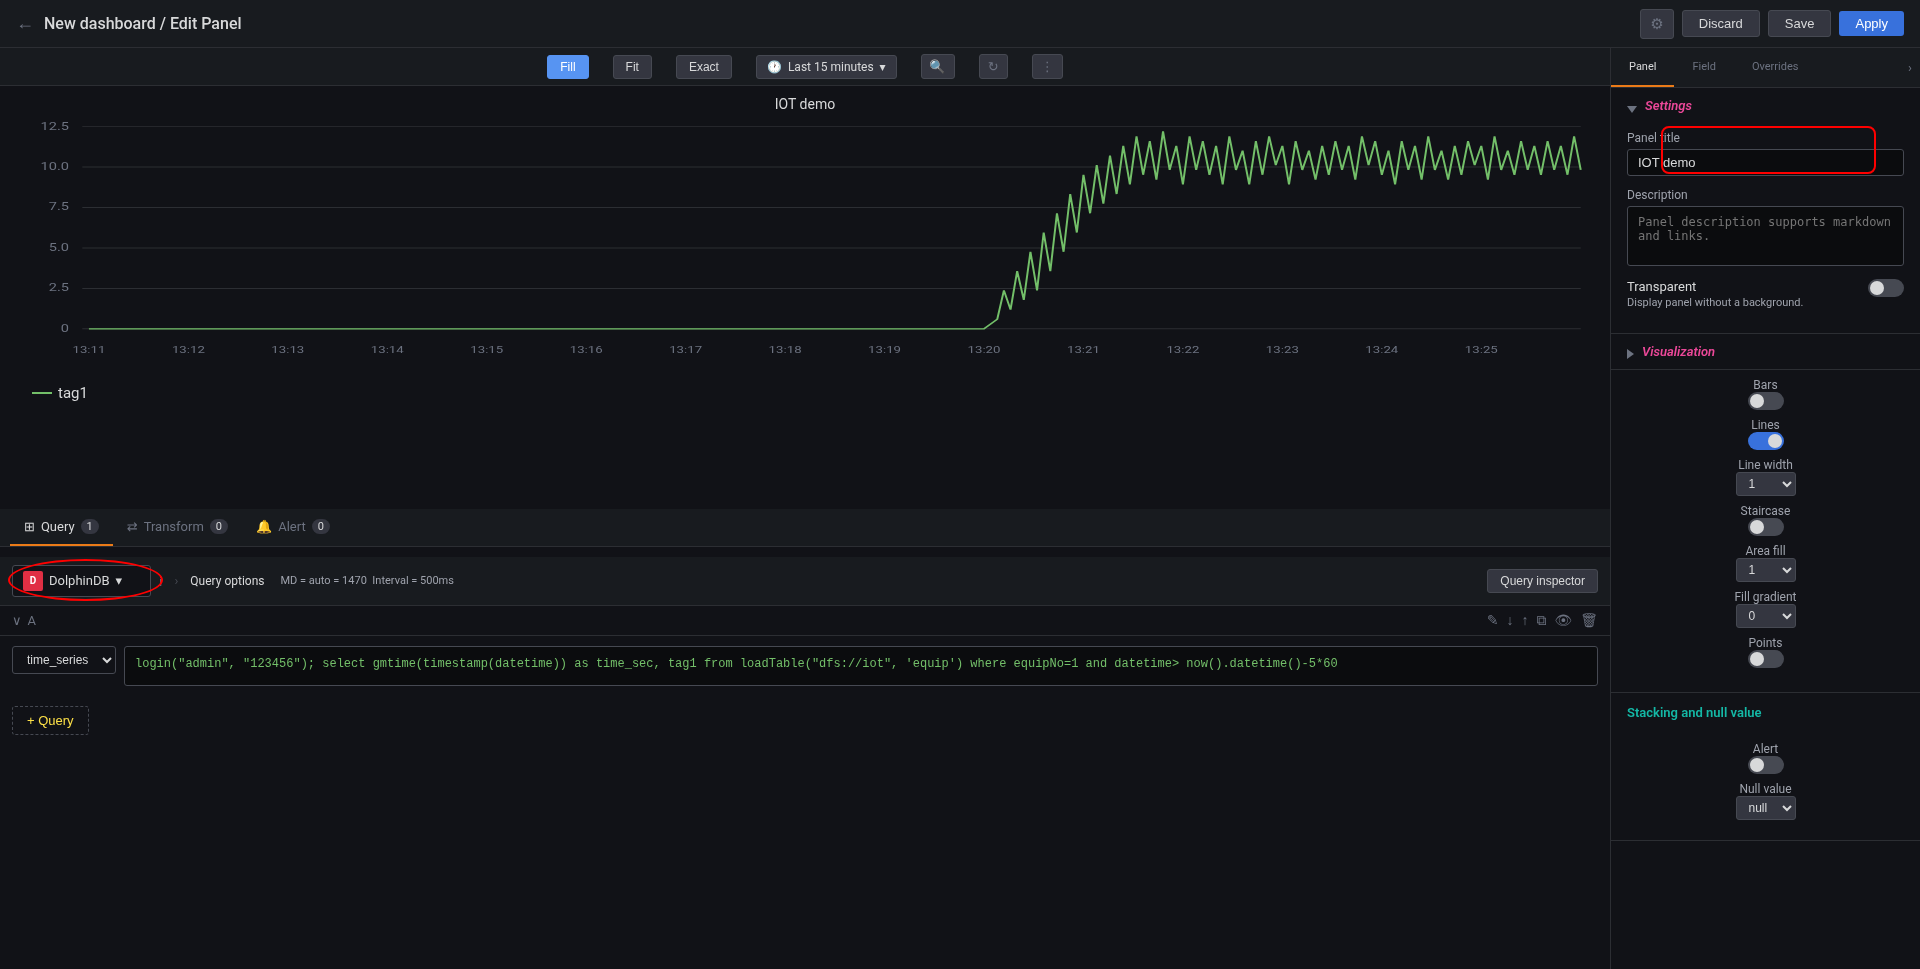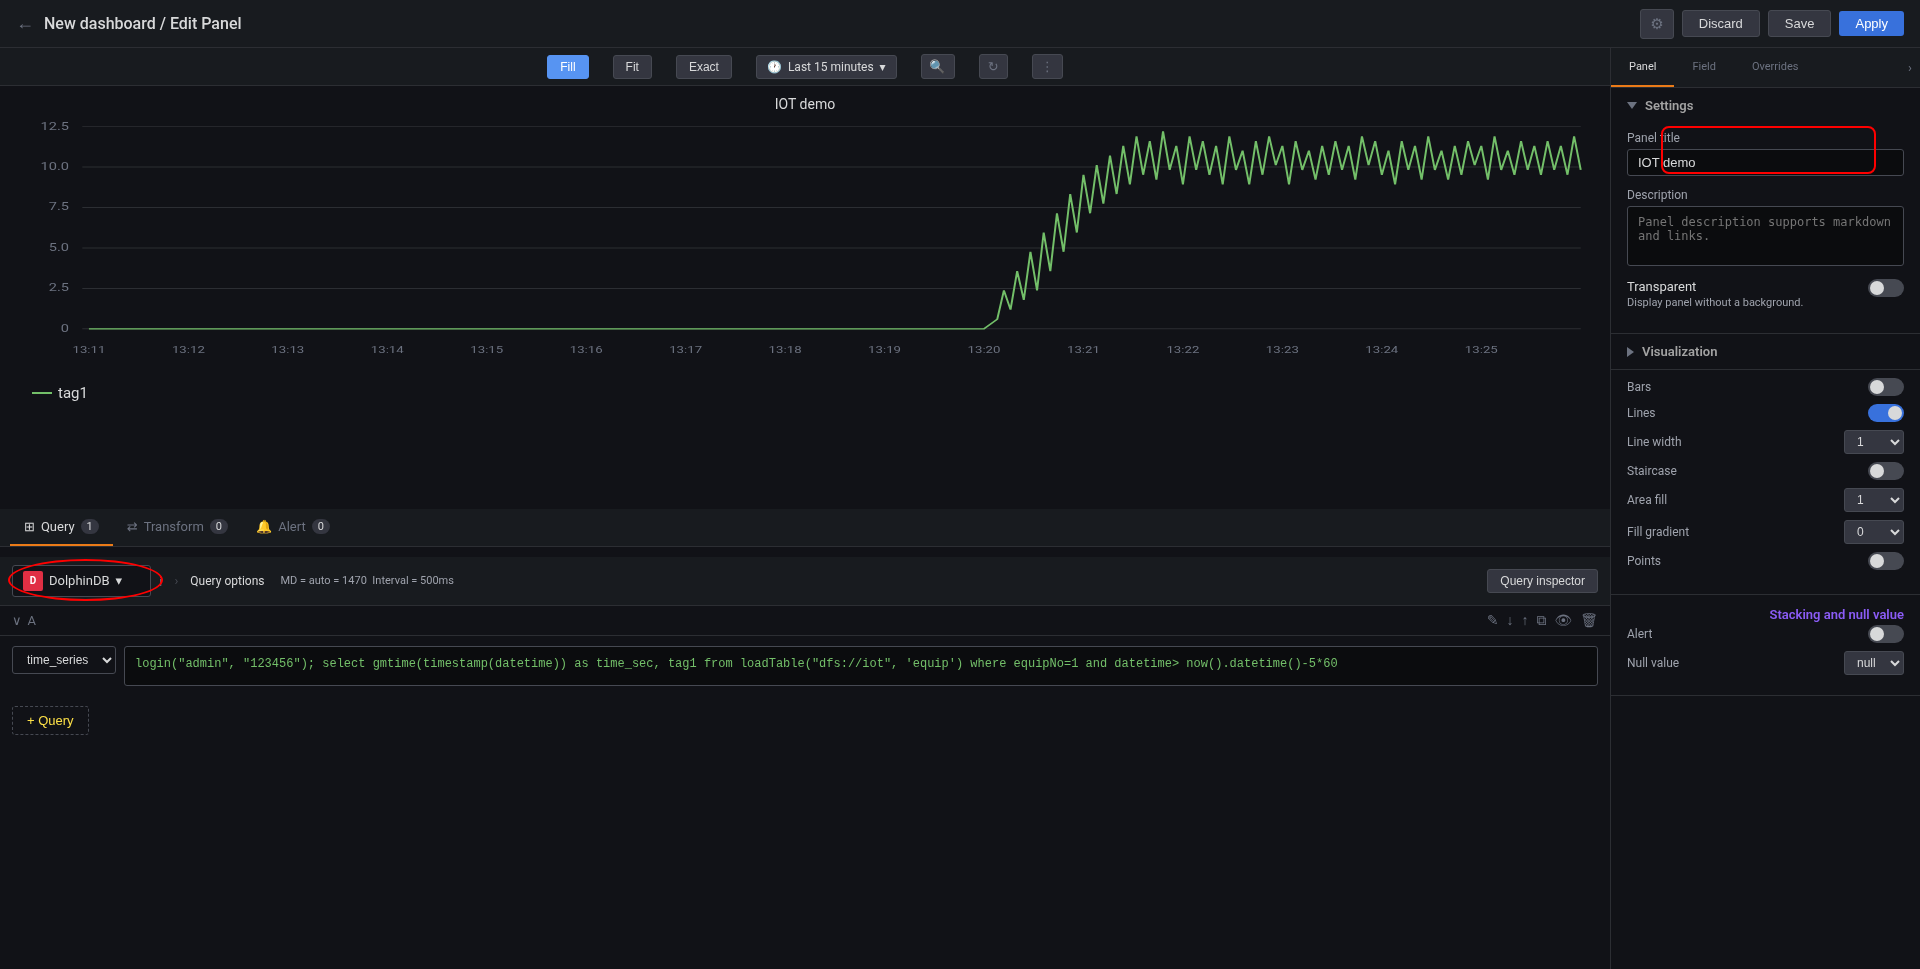--- a/index.html
+++ b/index.html
@@ -71,53 +71,53 @@
     
     .right-panel { width: 310px; border-left: 1px solid #2c2e33; display: flex; flex-direction: column; background: #111217; overflow-y: auto; }
 
     
     .panel-tabs { display: flex; border-bottom: 1px solid #2c2e33; background: #181b1f; }
     .panel-tab { padding: 12px 18px; cursor: pointer; border-bottom: 2px solid transparent; color: #6c7280; font-size: 11px; }
     .panel-tab.active { border-bottom: 2px solid #eb7b18; color: #d8d9da; }
 
     
     .settings-section { border-bottom: 1px solid #2c2e33; }
-    .section-header { display: flex; align-items: center; gap: 8px; padding: 10px 16px; cursor: pointer; color: #a3a3a3; font-size: 13px; font-weight: 600; }
+    .section-header { display: flex; align-items: flex-end; gap: 8px; padding: 10px 16px; cursor: pointer; color: #ec4899; font-size: 13px; font-weight: 600; font-style: italic; }
     .section-content { padding: 8px 16px 16px; }
     .field-label { color: #9fa3ad; font-size: 12px; width: 100%; margin-bottom: 4px; }
     .field-input { background: #0b0c0e; border: 1px solid #464952; color: #d8d9da; padding: 5px 10px; border-radius: 3px; font-size: 13px; width: 100%; }
     .field-textarea { background: #0b0c0e; border: 1px solid #464952; color: #9fa3ad; padding: 8px 10px; border-radius: 3px; font-size: 12px; width: 100%; height: 60px; resize: none; }
 
     .toggle-row { display: flex; align-items: flex-start; margin-bottom: 8px; }
     .toggle-label { flex: 1; }
     .toggle-title { color: #d8d9da; font-size: 13px; }
     .toggle-sub { color: #9fa3ad; font-size: 11px; margin-top: 2px; }
     .toggle { position: relative; display: inline-block; width: 36px; height: 18px; }
     .toggle input { opacity: 0; width: 0; height: 0; }
     .toggle-slider { position: absolute; inset: 0; background: #464952; border-radius: 9px; cursor: pointer; }
     .toggle-slider::before { content: ''; position: absolute; height: 14px; width: 14px; left: 2px; bottom: 2px; background: #d8d9da; border-radius: 50%; transition: .2s; }
     input:checked + .toggle-slider { background: #3871dc; }
     input:checked + .toggle-slider::before { transform: translateX(18px); }
 
     
-    .setting-item { display: flex; align-items: center; margin-bottom: 8px; }
+    .setting-item { display: flex; align-items: center; margin-bottom: 8px; flex-direction: column; }
     .setting-name { flex: 1; color: #9fa3ad; font-size: 12px; }
     .setting-control { display: flex; align-items: center; gap: 6px; }
     .setting-select { background: #343640; border: 1px solid #464952; color: #d8d9da; padding: 3px 8px; border-radius: 3px; font-size: 12px; cursor: pointer; min-width: 60px; }
 
     
     .right-panel::-webkit-scrollbar { width: 6px; }
     .right-panel::-webkit-scrollbar-track { background: #111217; }
     .right-panel::-webkit-scrollbar-thumb { background: #464952; border-radius: 3px; }
 
     .chevron-right { display: inline-block; width: 0; height: 0; border-top: 5px solid transparent; border-bottom: 5px solid transparent; border-left: 7px solid #6c7280; }
     .chevron-down { display: inline-block; width: 0; height: 0; border-left: 5px solid transparent; border-right: 5px solid transparent; border-top: 7px solid #6c7280; }
 
     .stacking-section { padding: 12px 16px; border-bottom: 1px solid #2c2e33; }
-    .stacking-title { color: #8b5cf6; font-size: 13px; font-weight: 600; margin-bottom: 3px; text-align: right; }
+    .stacking-title { color: #14b8a6; font-size: 13px; font-weight: 600; margin-bottom: 22px; }
 
     .hover-section { padding: 12px 16px; }
     .hover-title { color: #d8d9da; font-size: 13px; font-weight: 600; margin-bottom: 10px; }
   </style>
 </head>
 <body>
 
 <div class="top-bar">
   <div class="top-bar-left">
     <button class="back-btn">←</button>

